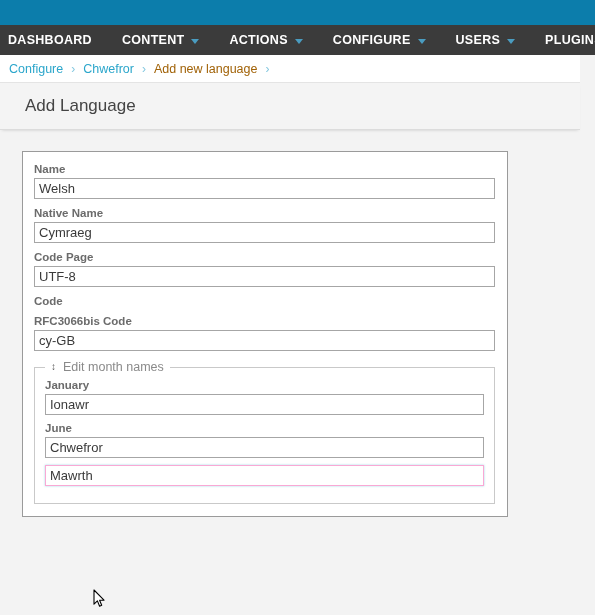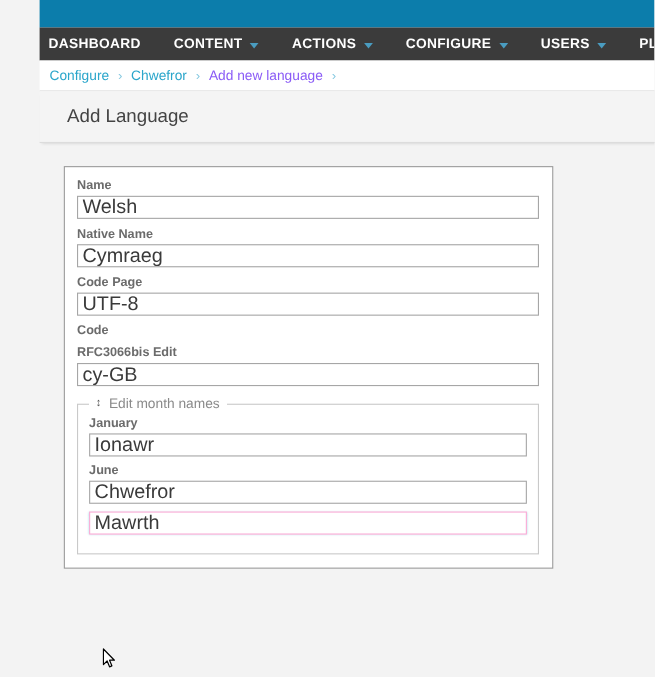--- a/index.html
+++ b/index.html
@@ -70,21 +70,21 @@
     box-sizing: border-box;
     border-bottom: 1px solid #e4e4e4;
     width: 580px;
   }
   .crumb {
     color: #2ba6cb;
     font-size: 12.5px;
     cursor: pointer;
   }
   .crumb.current {
-    color: #8b5cf6;
+    color: #a16207;
     cursor: default;
   }
   .crumb-sep {
     color: #84c8e0;
     font-size: 12px;
     margin: 0 8px;
     user-select: none;
   }
 
   
@@ -105,21 +105,21 @@
     font-weight: normal;
     color: #444;
   }
 
   
   .content {
     padding: 21px 0 0 22px;
   }
 
   .form-panel {
-    width: 445px;
+    width: 486px;
     background: #ffffff;
     border: 1px solid #9a9a9a;
     box-sizing: border-box;
     padding: 11px 12px 12px 11px;
   }
 
   .field { margin-bottom: 8px; }
   .field:last-child { margin-bottom: 0; }
 
   label.flabel {
@@ -130,21 +130,21 @@
     margin-bottom: 3px;
   }
 
   input.ftext {
     display: block;
     width: 100%;
     box-sizing: border-box;
     height: 21px;
     padding: 1px 4px;
     font-family: "Liberation Sans", sans-serif;
-    font-size: 18px;
+    font-size: 13px;
     color: #3a3a3a;
     background: #ffffff;
     border: 1px solid #a6a6a6;
     border-radius: 0;
     outline: none;
   }
   input.ftext.focused {
     border: 1px solid #f9a8d4;
     box-shadow: 0 0 2px rgba(43,166,203,0.45);
   }
@@ -177,21 +177,21 @@
   fieldset.months .field { margin-bottom: 7px; }
 
   
   .mouse-cursor {
     position: absolute;
     width: 12px;
     height: 19px;
     pointer-events: none;
     z-index: 50;
   }
-  .page-root { position: relative; padding-left: 36px; }
+  .page-root { position: relative; }
 </style>
 </head>
 <body>
 
 <div class="page-root">
 
   <div class="topbar"></div>
 
   <nav class="mainnav">
     <div class="navitem">
@@ -248,21 +248,21 @@
       <div class="field">
         <label class="flabel">Code Page</label>
         <input class="ftext" type="text" value="UTF-8" style="">
       </div>
 
       <div class="field">
         <label class="flabel">Code</label>
       </div>
 
       <div class="field">
-        <label class="flabel">RFC3066bis Edit</label>
+        <label class="flabel">RFC3066bis Code</label>
         <input class="ftext" type="text" value="cy-GB" style="">
       </div>
 
       <fieldset class="months">
         <legend>
           <span class="toggle-icon">↕</span>
           <span>Edit month names</span>
         </legend>
 
         <div class="field">

